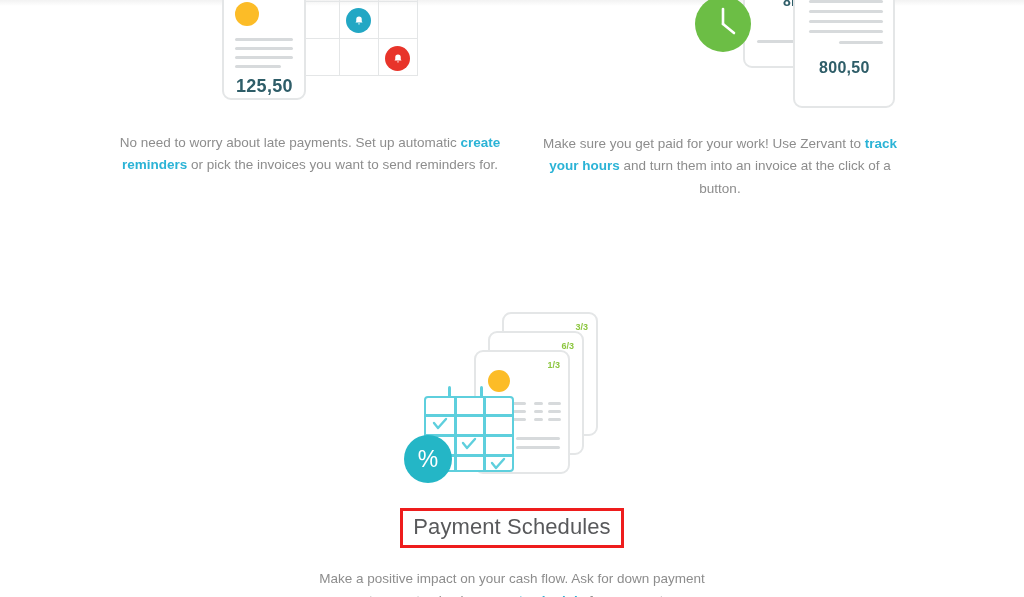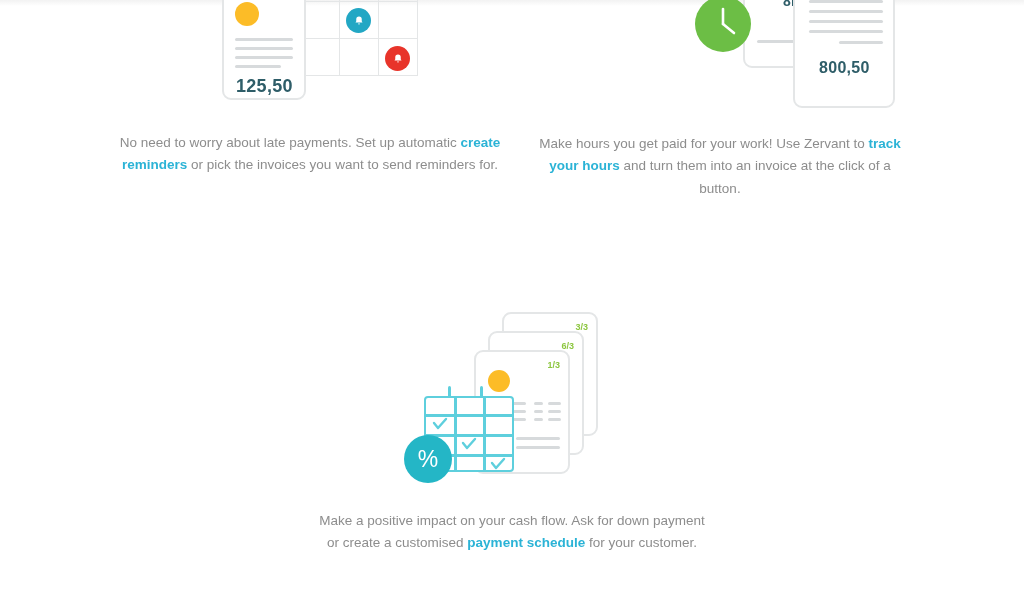--- a/index.html
+++ b/index.html
@@ -223,21 +223,21 @@
         <div class="line" style="left:14px; top:36px; width:74px; height:3px;"></div>
         <div class="line" style="left:14px; top:46px; width:74px; height:3px;"></div>
         <div class="line" style="left:14px; top:56px; width:74px; height:3px;"></div>
         <div class="line" style="left:14px; top:66px; width:74px; height:3px;"></div>
         <div class="line" style="left:44px; top:77px; width:44px; height:3px;"></div>
         <div class="amount" style="left:24px; top:95px; font-size:16px;">800,50</div>
       </div>
     </div>
 
 
-    <p class="desc" style="margin:21px auto 0; width:376px;"><span>Make hours you get paid for your work! Use Zervant to </span><b>track your hours</b><span> and turn them into an invoice at the click of a button.</span></p>
+    <p class="desc" style="margin:21px auto 0; width:376px;"><span>Make sure you get paid for your work! Use Zervant to </span><b>track your hours</b><span> and turn them into an invoice at the click of a button.</span></p>
   </div>
 
   <div class="feature" style="left:262px; top:300px; width:500px;">
 
     <div class="art" style="width:200px; height:190px; left:0px;text-align:right;">
 
       <div class="card" style="left:90px; top:12px; width:96px; height:124px;">
         <div class="pagelabel" style="right:8px; top:8px;">3/3</div>
       </div>
 
@@ -283,17 +283,22 @@
             <polyline points="8,25 12,30 20,21" fill="none" stroke="#5ecfdd" stroke-width="2.4" stroke-linecap="round" stroke-linejoin="round"></polyline>
             <polyline points="37,45 41,50 49,41" fill="none" stroke="#5ecfdd" stroke-width="2.4" stroke-linecap="round" stroke-linejoin="round"></polyline>
             <polyline points="66,65 70,70 78,61" fill="none" stroke="#5ecfdd" stroke-width="2.4" stroke-linecap="round" stroke-linejoin="round"></polyline>
           </svg>
         </div>
       </div>
 
       <div class="pct" style="left:-8px; top:135px; width:48px; height:48px;">%</div>
     </div>
 
+    <div class="heading-wrap" style="margin-top:18px;">
+      <div class="heading-box">
+        <div class="heading">Payment Schedules</div>
+      </div>
+    </div>
 
     <p class="desc" style="margin:20px auto 0; width:392px;"><span>Make a positive impact on your cash flow. Ask for down payment or create a customised </span><b>payment schedule</b><span> for your customer.</span></p>
   </div>
 
 </div>
 
 </body></html>

